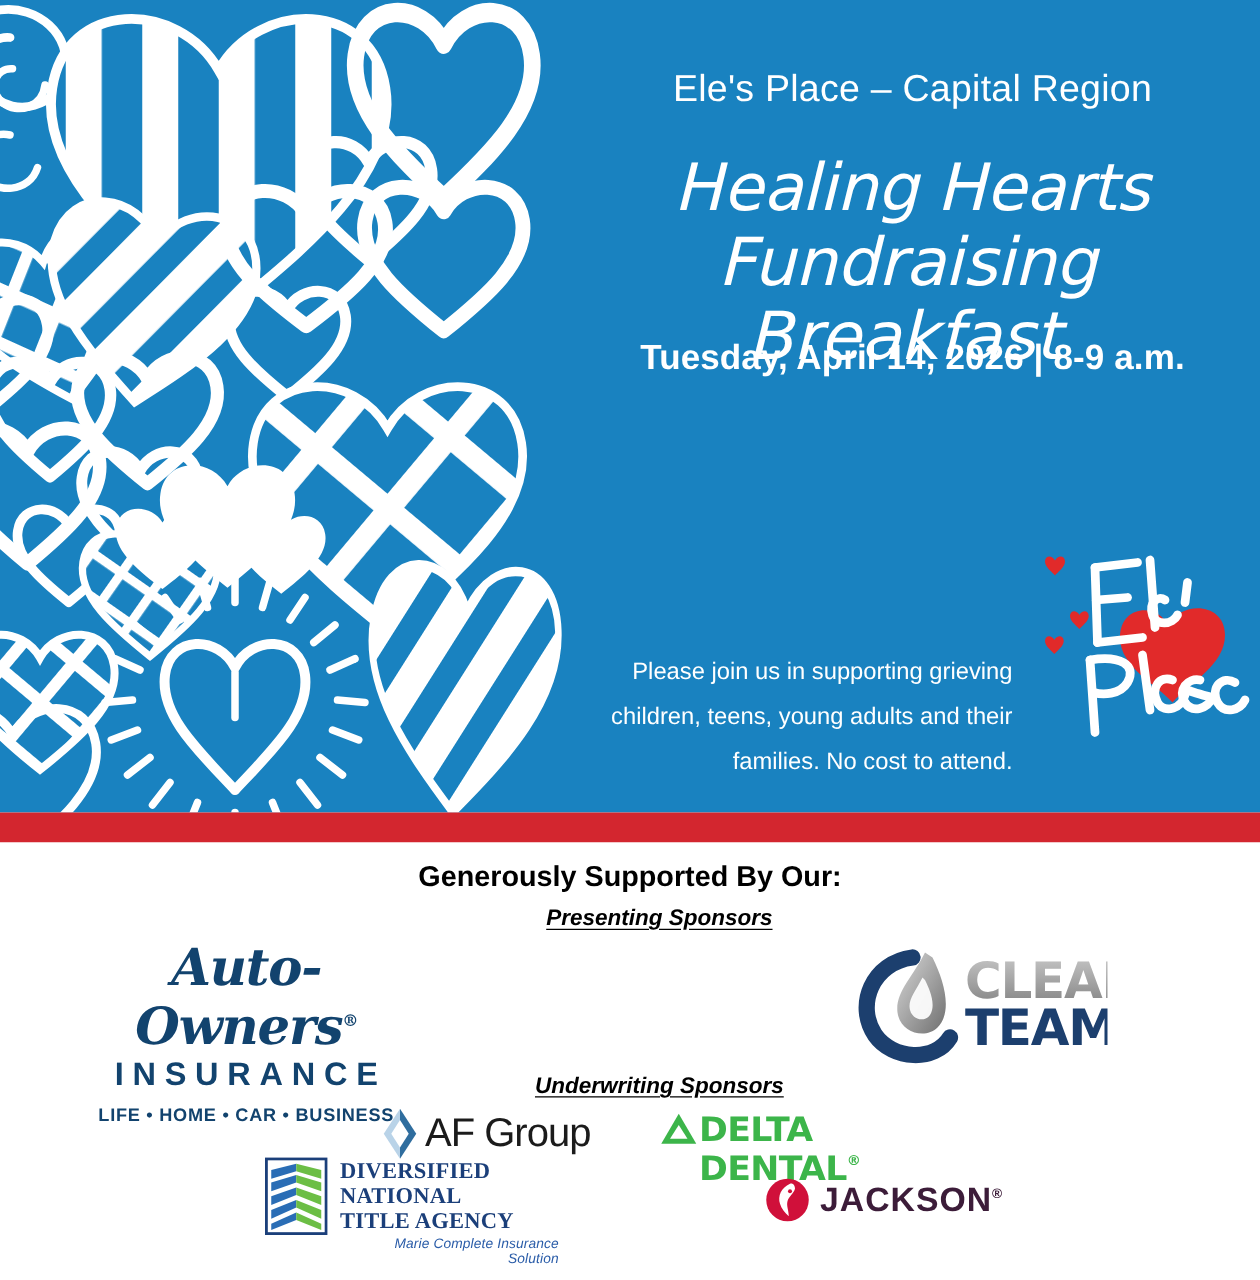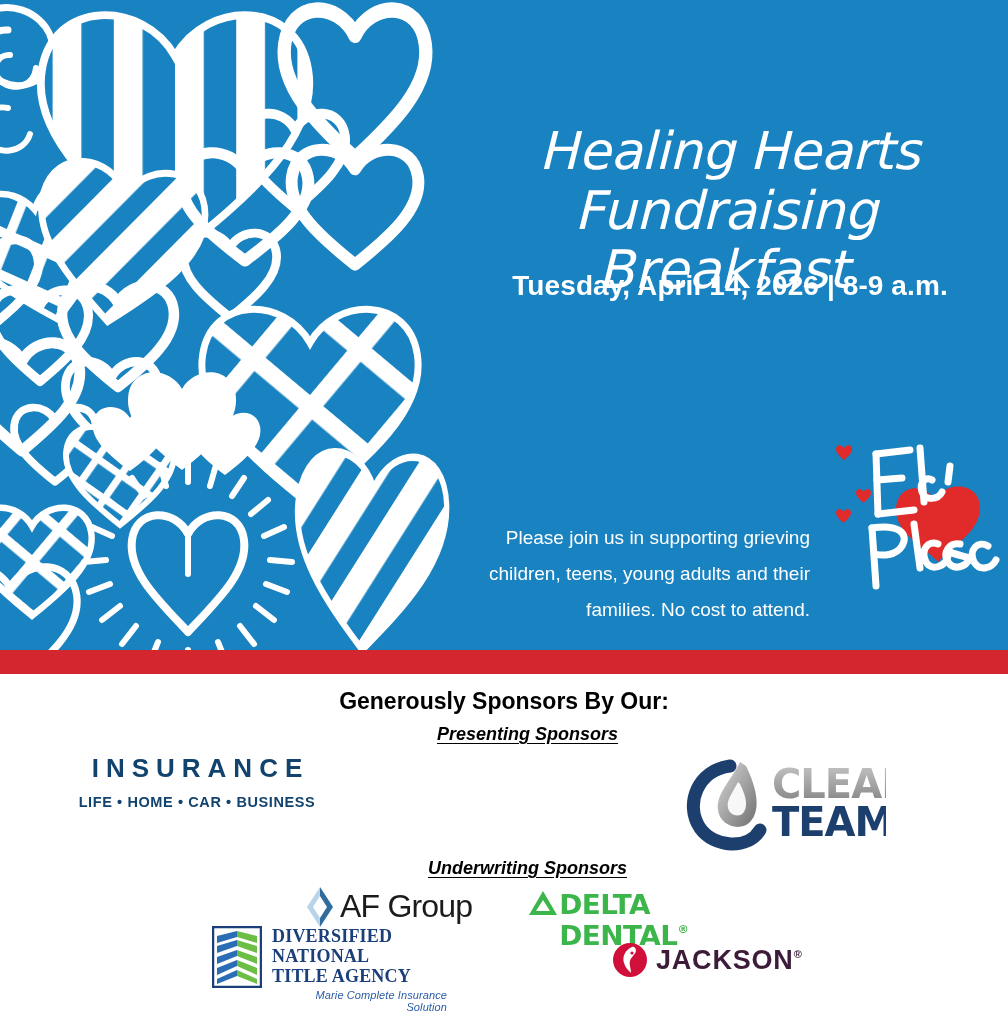--- a/index.html
+++ b/index.html
@@ -300,20 +300,21 @@
           </g>
 
           <g transform="translate(10,620) scale(1.8,1.8)">
             <path d="M0,-18 C-9,-34 -34,-34 -37,-14 C-40,5 -20,22 0,38 C20,22 40,5 37,-14 C34,-34 9,-34 0,-18 Z" fill="none" stroke="#fff" stroke-width="4"></path>
           </g>
         </g>
       </svg>
     </div>
 
     <div class="hero-text">
+      <div class="org-line">Ele's Place – Capital Region</div>
 
       <div class="event-title">
         <div class="l1">Healing Hearts</div>
         <div class="l2">Fundraising Breakfast</div>
       </div>
 
       <div class="event-when">Tuesday, April 14, 2026 | 8-9 a.m.</div>
 
 
       <div class="blurb">Please join us in supporting grieving children, teens, young adults and their families. No cost to attend.</div>
@@ -350,27 +351,28 @@
           </g>
         </svg>
       </div>
     </div>
   </div>
 
   <div class="red-bar"></div>
 
   <div class="sponsors">
 
-    <div class="sponsors-head">Generously Sponsors By Our:</div>
+    <div class="sponsors-head">Generously Supported By Our:</div>
 
     <div class="tier-label tier-presenting">
       <span>Presenting Sponsors</span>
     </div>
 
     <div class="logo ao">
+      <div class="ao-script"><span>Auto-Owners</span><sup>®</sup></div>
       <div class="ao-ins">INSURANCE</div>
       <div class="ao-tag">LIFE • HOME • CAR • BUSINESS</div>
     </div>
 
 
     <div class="logo cleanteam">
       <svg width="200" height="95" viewBox="0 0 200 95" xmlns="http://www.w3.org/2000/svg">
         <defs>
           <linearGradient id="ctGradC" x1="0" y1="0" x2="0" y2="1">
             <stop offset="0" stop-color="#c9c9c9"></stop>

